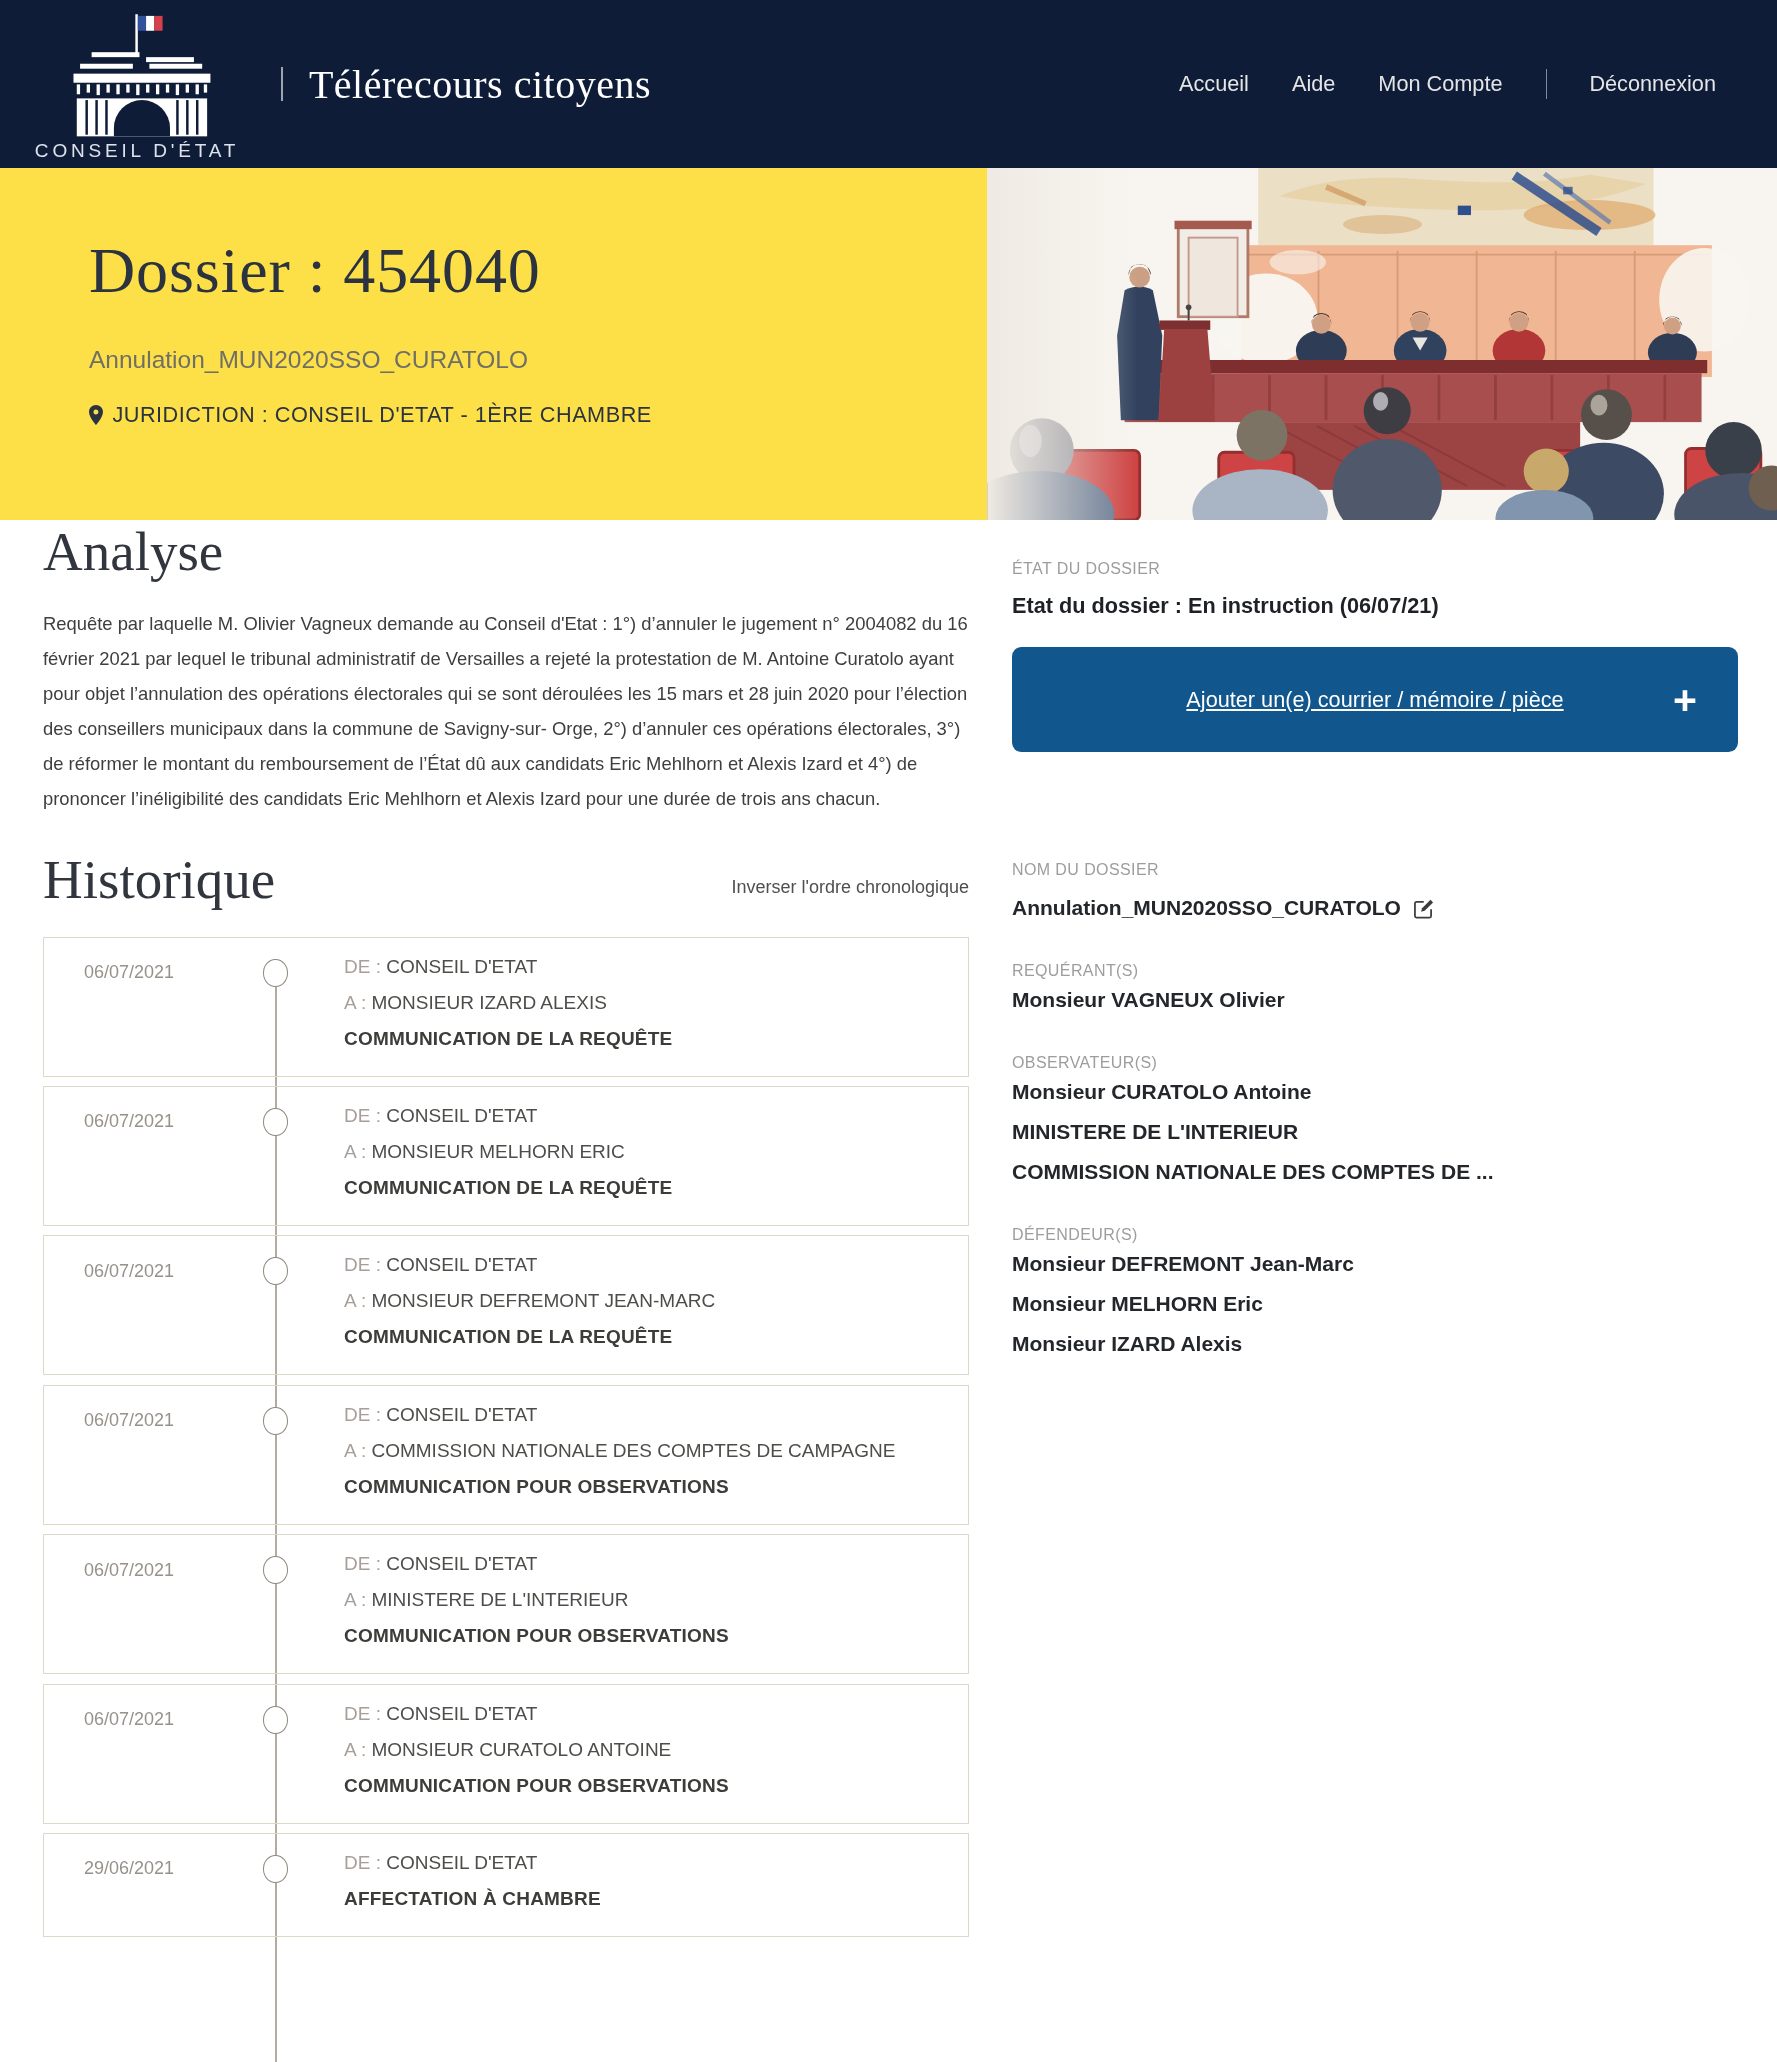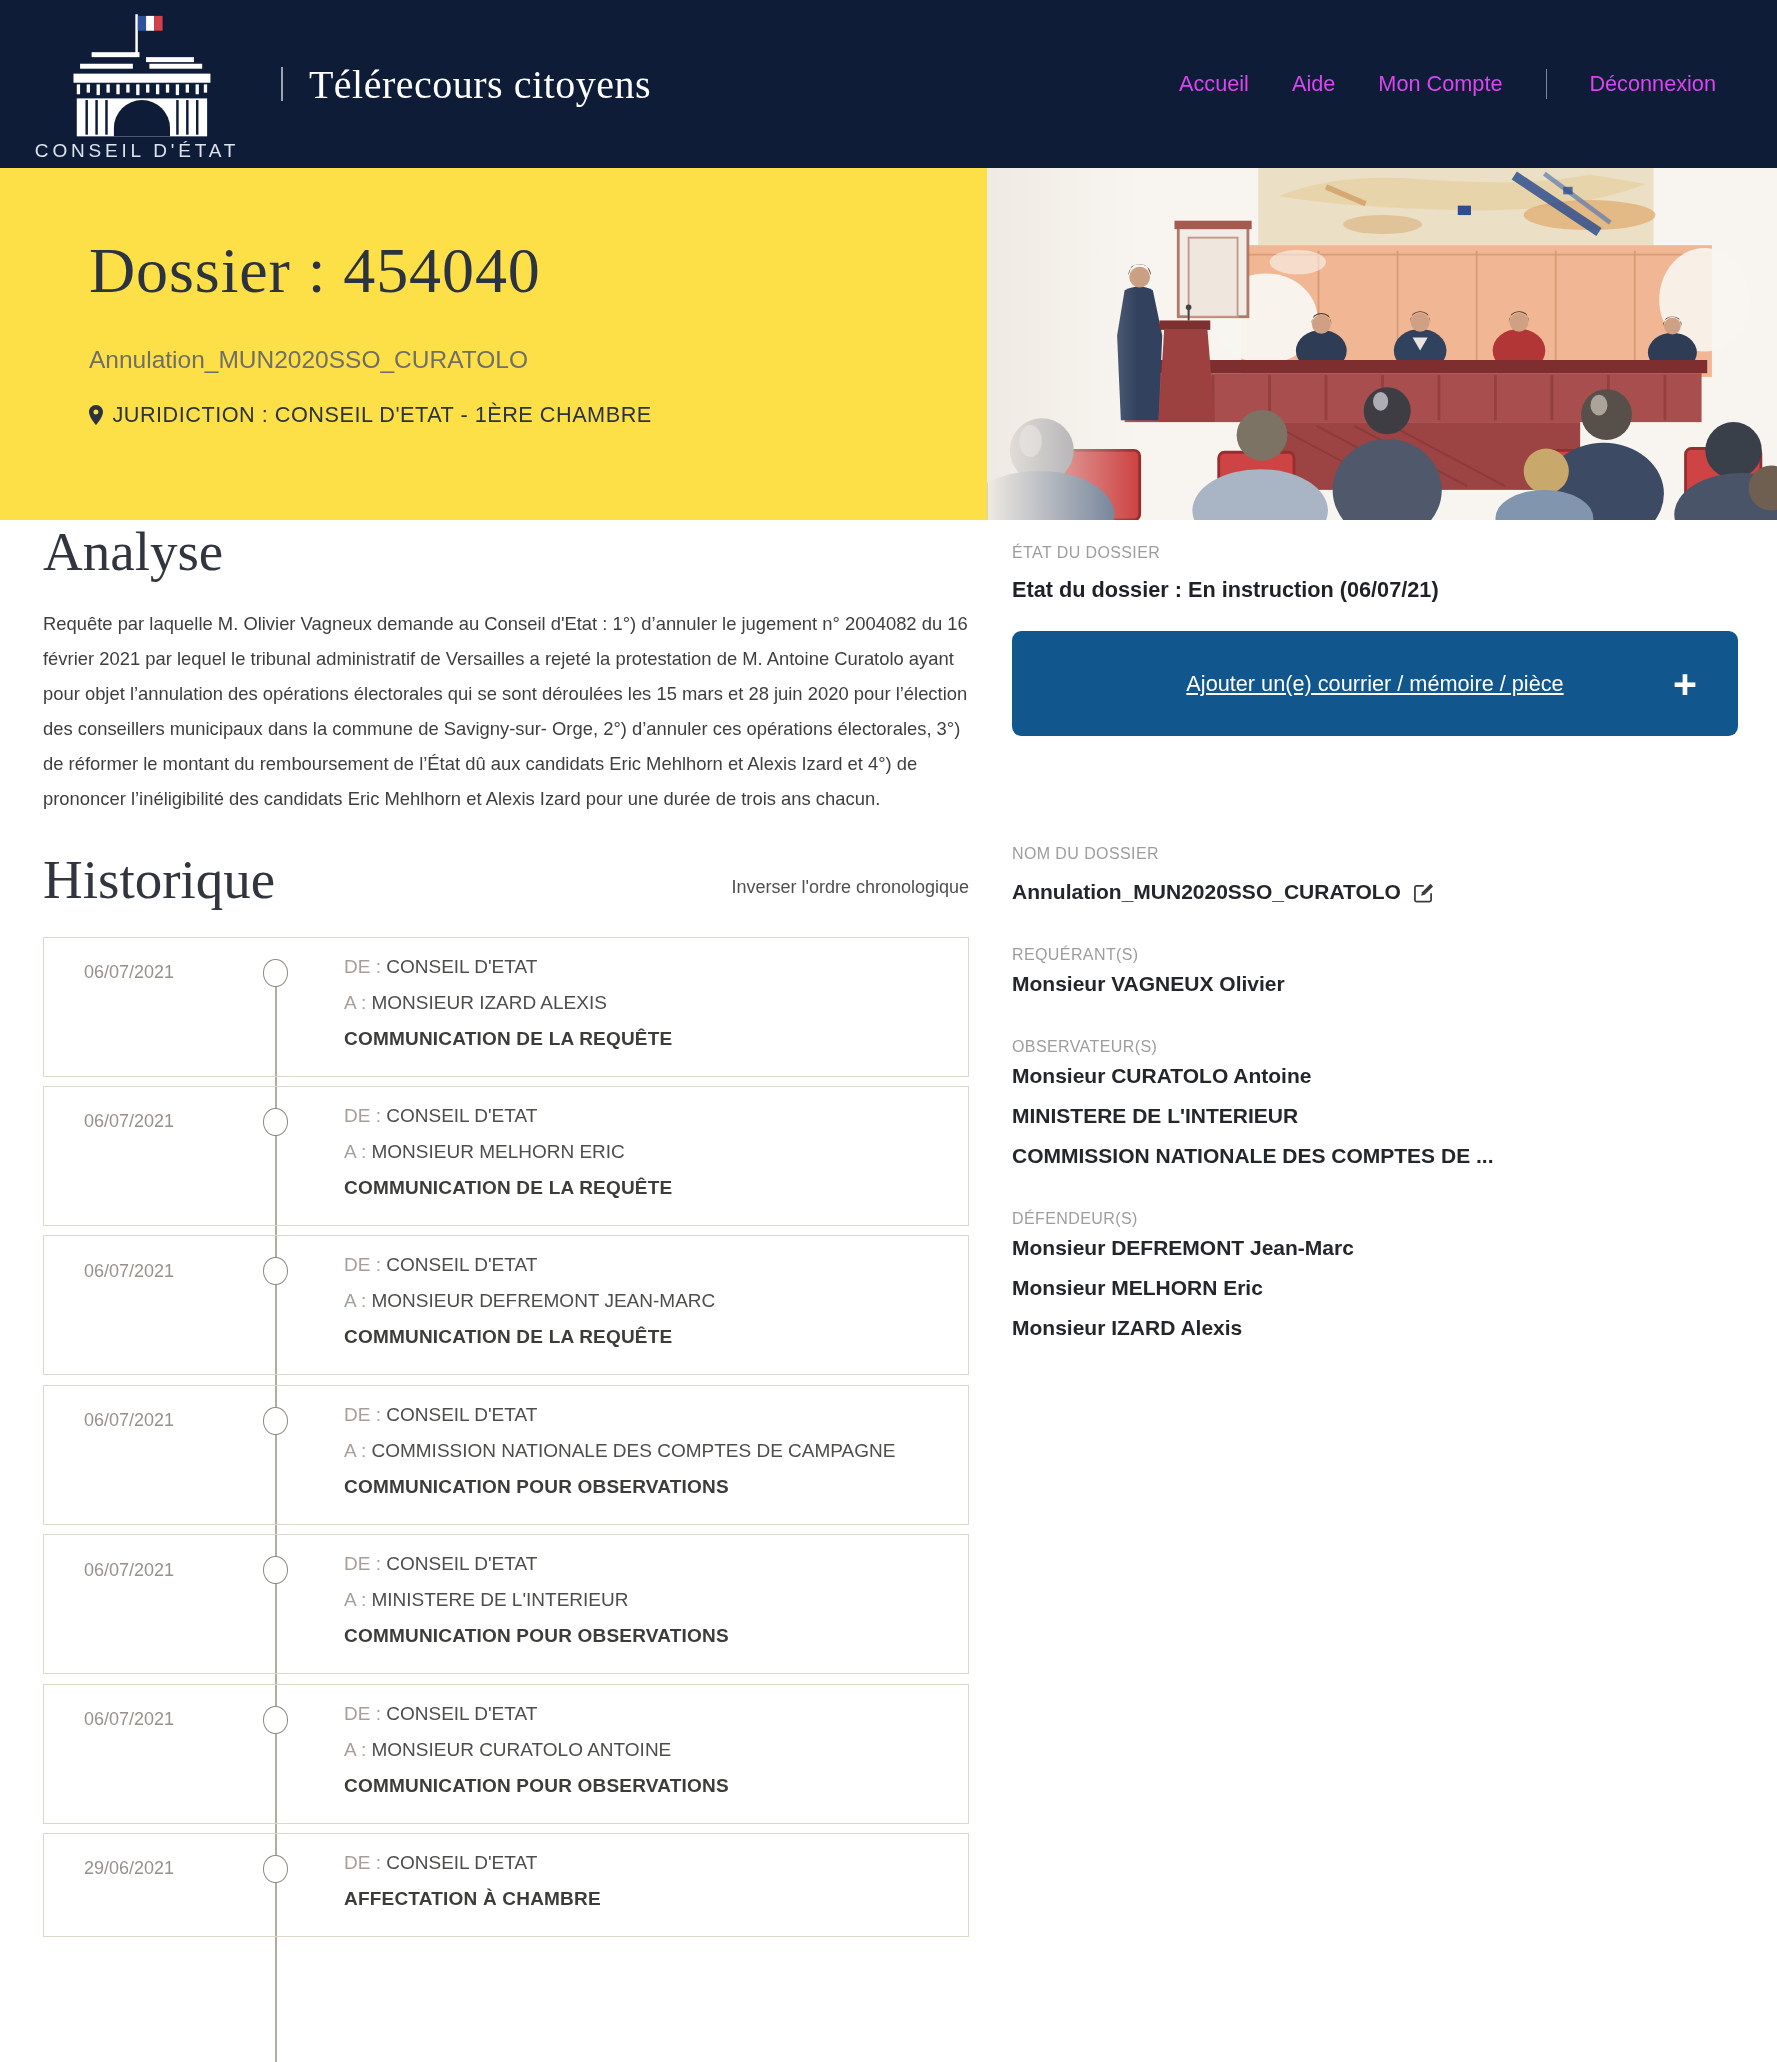--- a/index.html
+++ b/index.html
@@ -10,35 +10,35 @@
   }
   a { text-decoration:none; }
 
   
   .header { height:168px; background:#0e1c38; display:flex; align-items:center; }
   .logo-block { margin-left:38px; width:198px; display:flex; flex-direction:column; align-items:center; }
   .logo-caption { color:#dde3ec; font-size:19px; letter-spacing:3.8px; margin-top:1.9px; white-space:nowrap; }
   .brand-divider { width:1.9px; height:34px; background:rgba(255,255,255,.6); margin:0 26px 0 45px; }
   .app-title { font-family:"Liberation Serif", serif; font-size:40px; color:#ffffff; letter-spacing:0.5px; }
   .nav { margin-left:auto; display:flex; align-items:center; gap:43px; padding-right:62px; font-size:21.7px; }
-  .nav a { color:#d946ef;text-align:right; }
+  .nav a { color:#e5e5e5;text-align:right; }
   .nav-divider { width:0.9px; height:30px; background:#7e8a9d; }
 
   
   .hero { height:352px; background:#fde047; position:relative; overflow:hidden; }
   .hero-art { position:absolute; right:0; top:0; width:791px; height:352px; }
   .hero-content { position:relative; z-index:1; padding:66px 0 0 89px; }
   .dossier-title { font-family:"Liberation Serif", serif; font-weight:400; font-size:64px; color:#2c3340; margin:0; letter-spacing:0.9px; }
   .hero-sub { font-size:24.5px; color:#6f6e67; margin-top:38px; }
   .hero-jur { margin-top:28px; font-family:Liberation Sans, sans-serif; font-size:21.7px; color:#2c3340; display:flex; align-items:center; gap:9.4px; letter-spacing:0.5px; }
 
   
   .content { display:flex; gap:43px; padding:0 40px 0 43px; }
   .main-col { width:926px; flex:none; }
-  .side-col { flex:1; padding-top:24px; }
+  .side-col { flex:1; padding-top:40px; }
 
   h2.section-h { font-family:"Liberation Serif", serif; font-weight:400; font-size:55px; color:#31363e; margin:0; }
   .analyse-h { margin-top:47px; }
   .analyse-text { margin-top:22.6px; font-size:18.4px; line-height:35px; color:#3e3e3e; }
 
   .hist-head { display:flex; justify-content:space-between; align-items:flex-end; margin-top:32px; }
   .sort-link { font-size:18px; color:#4f4f4f; margin-bottom:13px; cursor:pointer; }
 
   
   .timeline { position:relative; margin-top:26px; }

